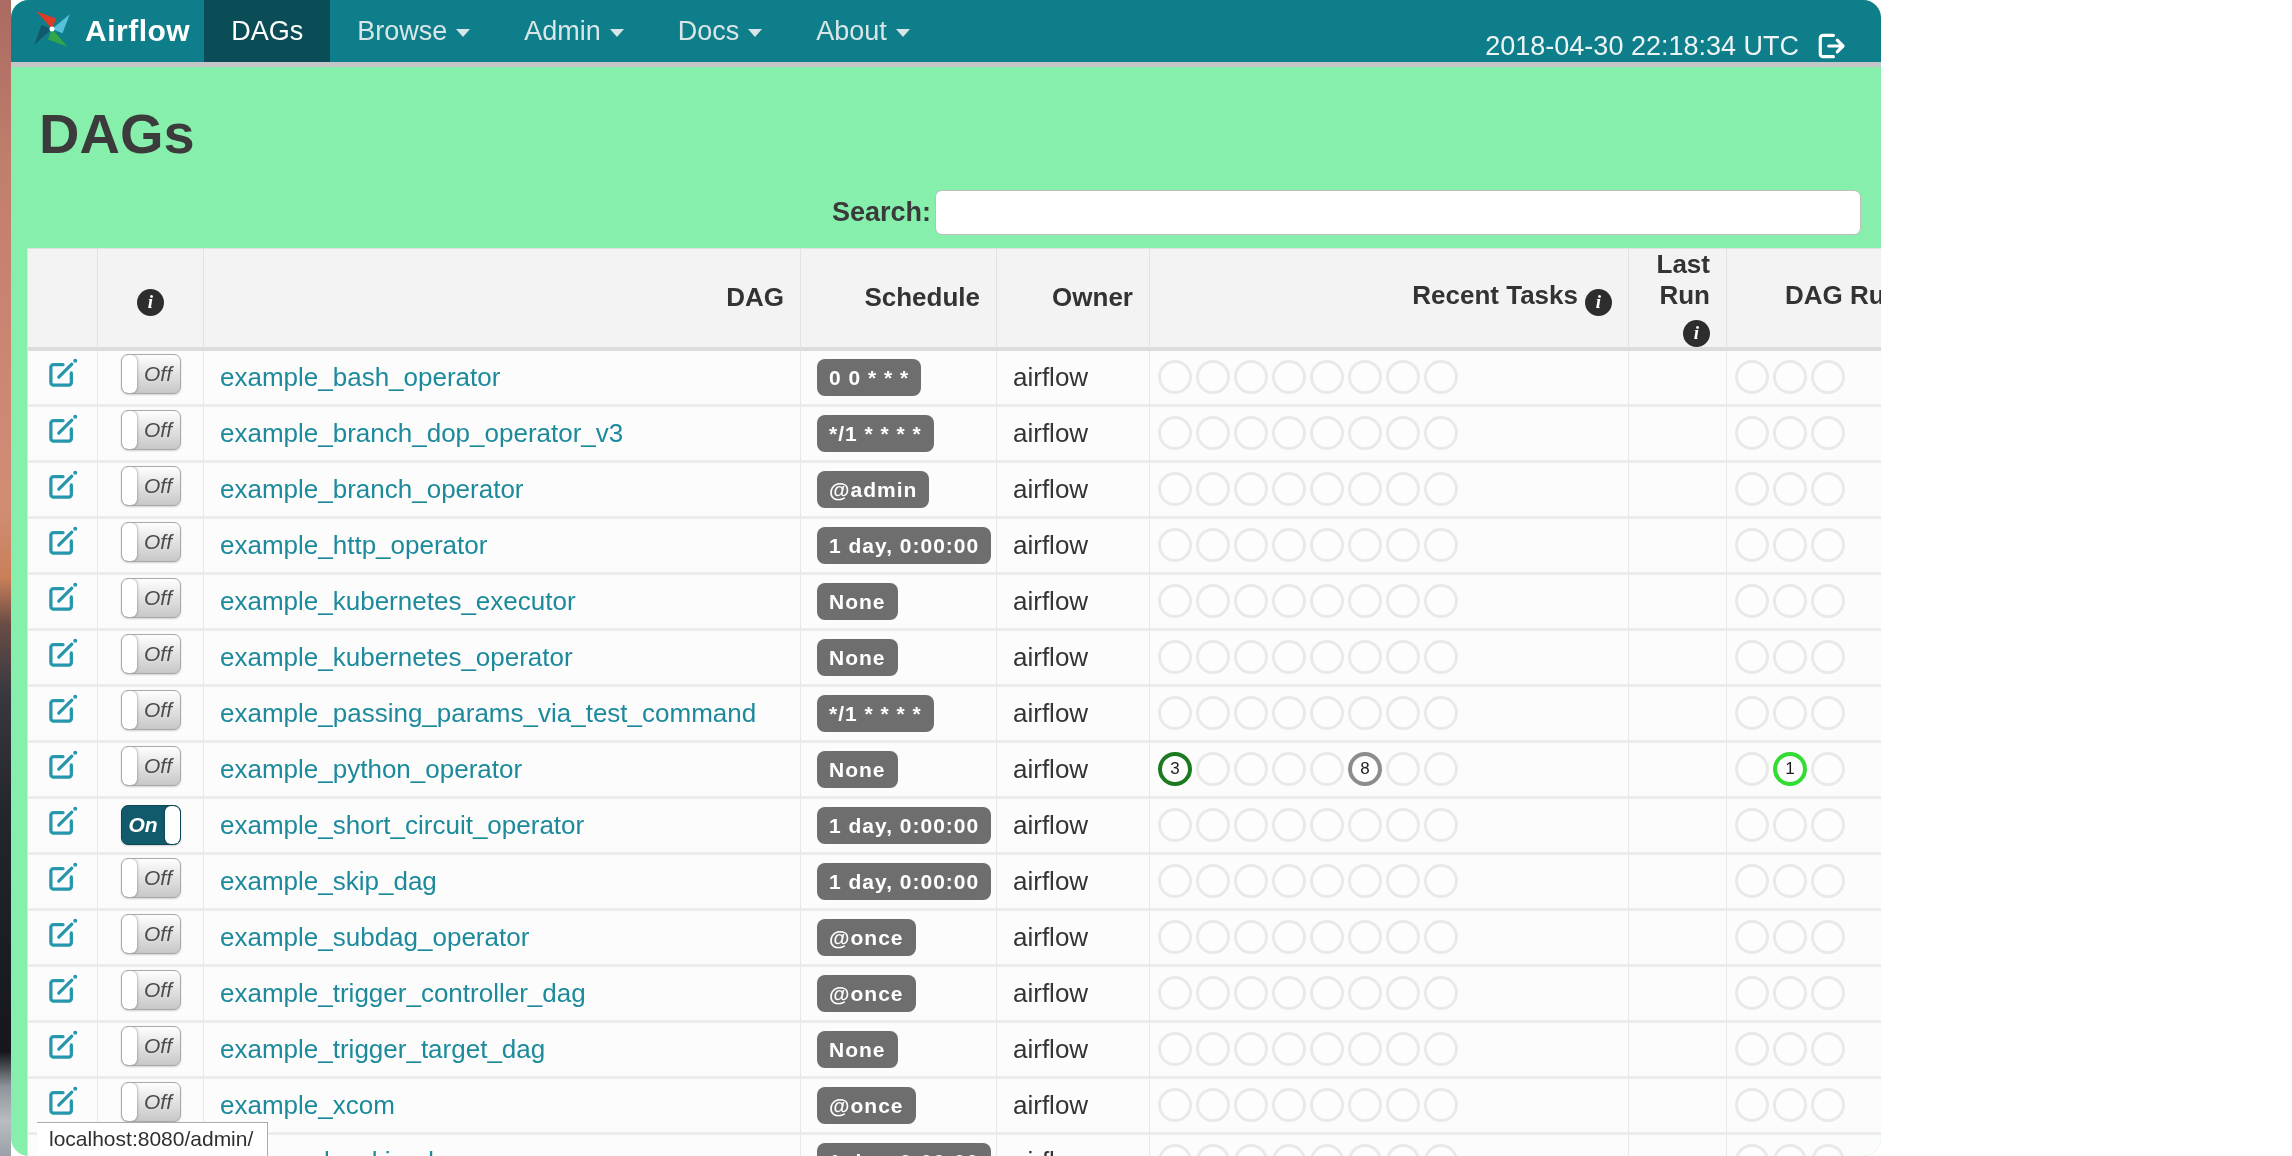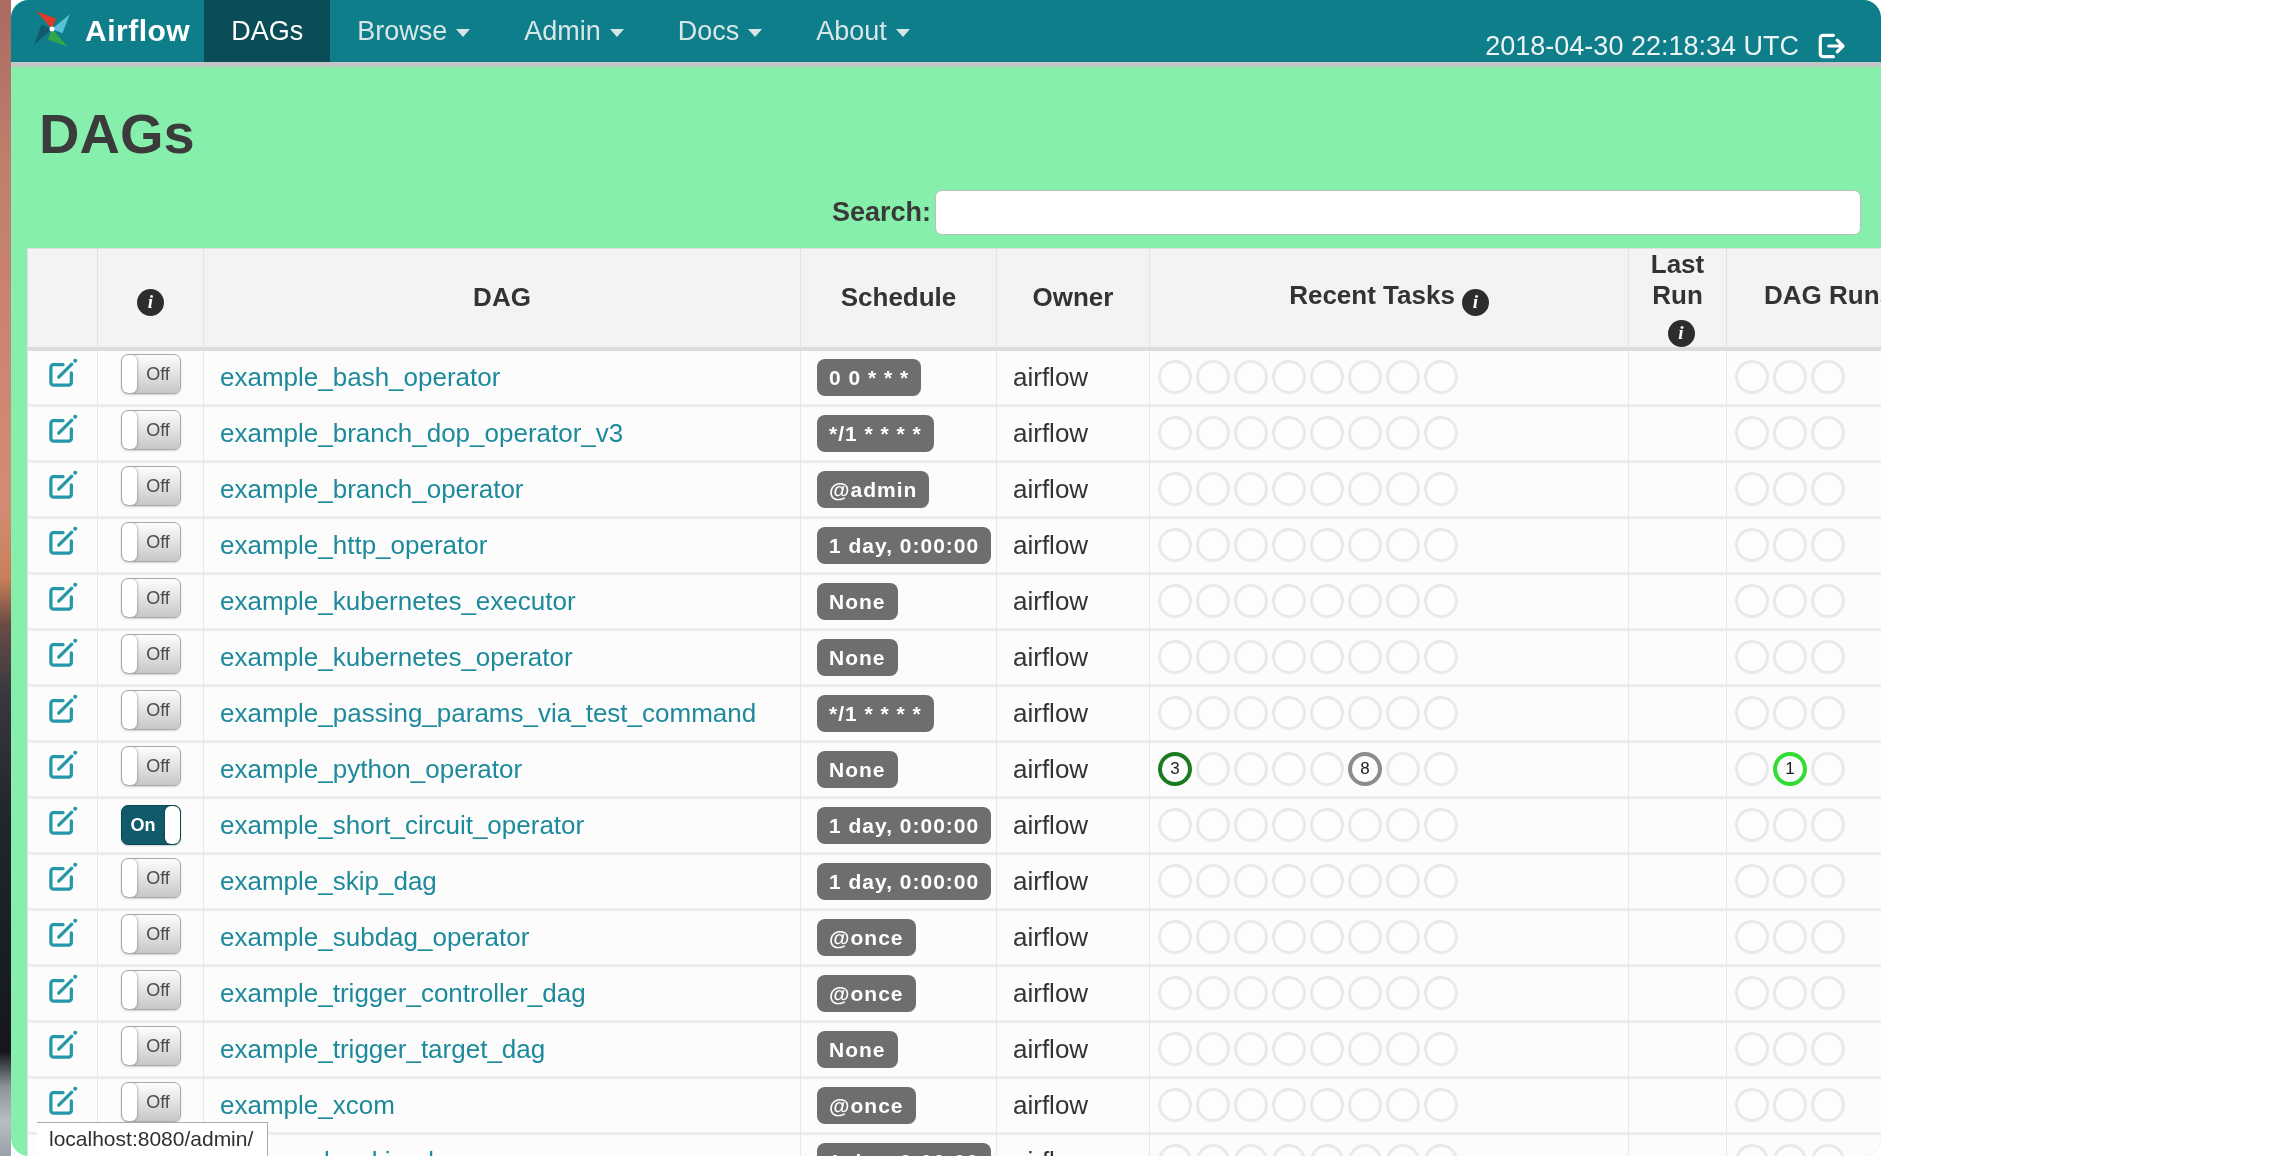--- a/index.html
+++ b/index.html
@@ -26,35 +26,35 @@
   .logout { display:flex; align-items:center; cursor:pointer; }
 
   
   .page-title { font-size:56px; font-weight:bold; color:#3b3b3b; margin:34px 0 0 28px; }
   .search-row { display:flex; justify-content:flex-end; align-items:center; gap:4px; margin:24px 20px 0 0; }
   .search-label { font-size:27px; font-weight:bold; color:#3a3a3a; }
   .search-input { width:926px; height:45px; border:1px solid #bdbdbd; border-radius:7px; font-size:26px; padding:0 14px; background:#fff; outline:none; font-family:"Liberation Sans",sans-serif; }
 
   
   table.dags { border-collapse:separate; border-spacing:0; table-layout:fixed; width:2248px; margin:13px 0 0 16px; border:1px solid #e0e0e0; }
-  th { background:#f3f3f3; height:77px; font-size:26px; font-weight:bold; color:#333; text-align:center; padding:0 16px; vertical-align:middle; border-right:1px solid #e2e2e2; border-bottom:4px solid #dcdcdc; }
+  th { background:#f3f3f3; height:77px; font-size:26px; font-weight:bold; color:#333; text-align:right; padding:0 16px; vertical-align:middle; border-right:1px solid #e2e2e2; border-bottom:4px solid #dcdcdc; }
   th.center { text-align:center; }
   td { background:#fcfcfc; height:56px; font-size:26px; color:#333; vertical-align:middle; padding:0 16px; border-right:1px solid #e8e8e8; border-bottom:3px solid #ececec; }
   td.center { text-align:center; }
 
   .info-badge { display:inline-flex; width:27px; height:27px; background:#2d2d2d; border-radius:50%; color:#fff; align-items:center; justify-content:center; vertical-align:-4px; margin-left:7px; }
   .info-badge::after { content:"i"; font-family:"Liberation Serif",serif; font-weight:bold; font-style:italic; font-size:19px; }
 
   a.dag-link { color:#1d8a9c; text-decoration:none; font-size:26px; }
 
   .badge-schedule { display:inline-block; background:#6e6e6e; color:#fff; font-size:21px; font-weight:bold; padding:7px 12px 6px; border-radius:8px; letter-spacing:1px; white-space:nowrap; }
 
   .toggle { width:60px; height:40px; border-radius:7px; display:inline-flex; overflow:hidden; border:1px solid #a9a9a9; box-shadow:0 1px 2px rgba(0,0,0,.18); }
   .toggle .handle { width:15px; background:#ffffff; border-radius:6px; box-shadow:0 0 3px rgba(0,0,0,.45); flex:none; }
-  .toggle .tlabel { flex:1; display:flex; align-items:center; justify-content:center; font-size:18px; }
+  .toggle .tlabel { flex:1; display:flex; align-items:center; justify-content:center; font-size:21px;font-style:italic; }
   .toggle.off { background:linear-gradient(#fefefe,#c7c7c7); color:#4a4a4a; }
   .toggle.on { background:#115a6c; color:#fff; border-color:#0c4653; flex-direction:row-reverse; }
   .toggle.on .tlabel { font-weight:bold; }
 
   .circle-row { display:flex; align-items:center; gap:4px; }
   .state-circle { width:34px; height:34px; flex:none; border:3px solid #e9e9e9; border-radius:50%; background:#fdfdfd; display:flex; align-items:center; justify-content:center; font-size:17px; color:#1c1c1c; cursor:pointer; }
   .state-circle.filled { border-width:4px; }
 
   .links-wrap { display:flex; align-items:center; justify-content:center; gap:8px; }
   .links-wrap a { display:flex; }

